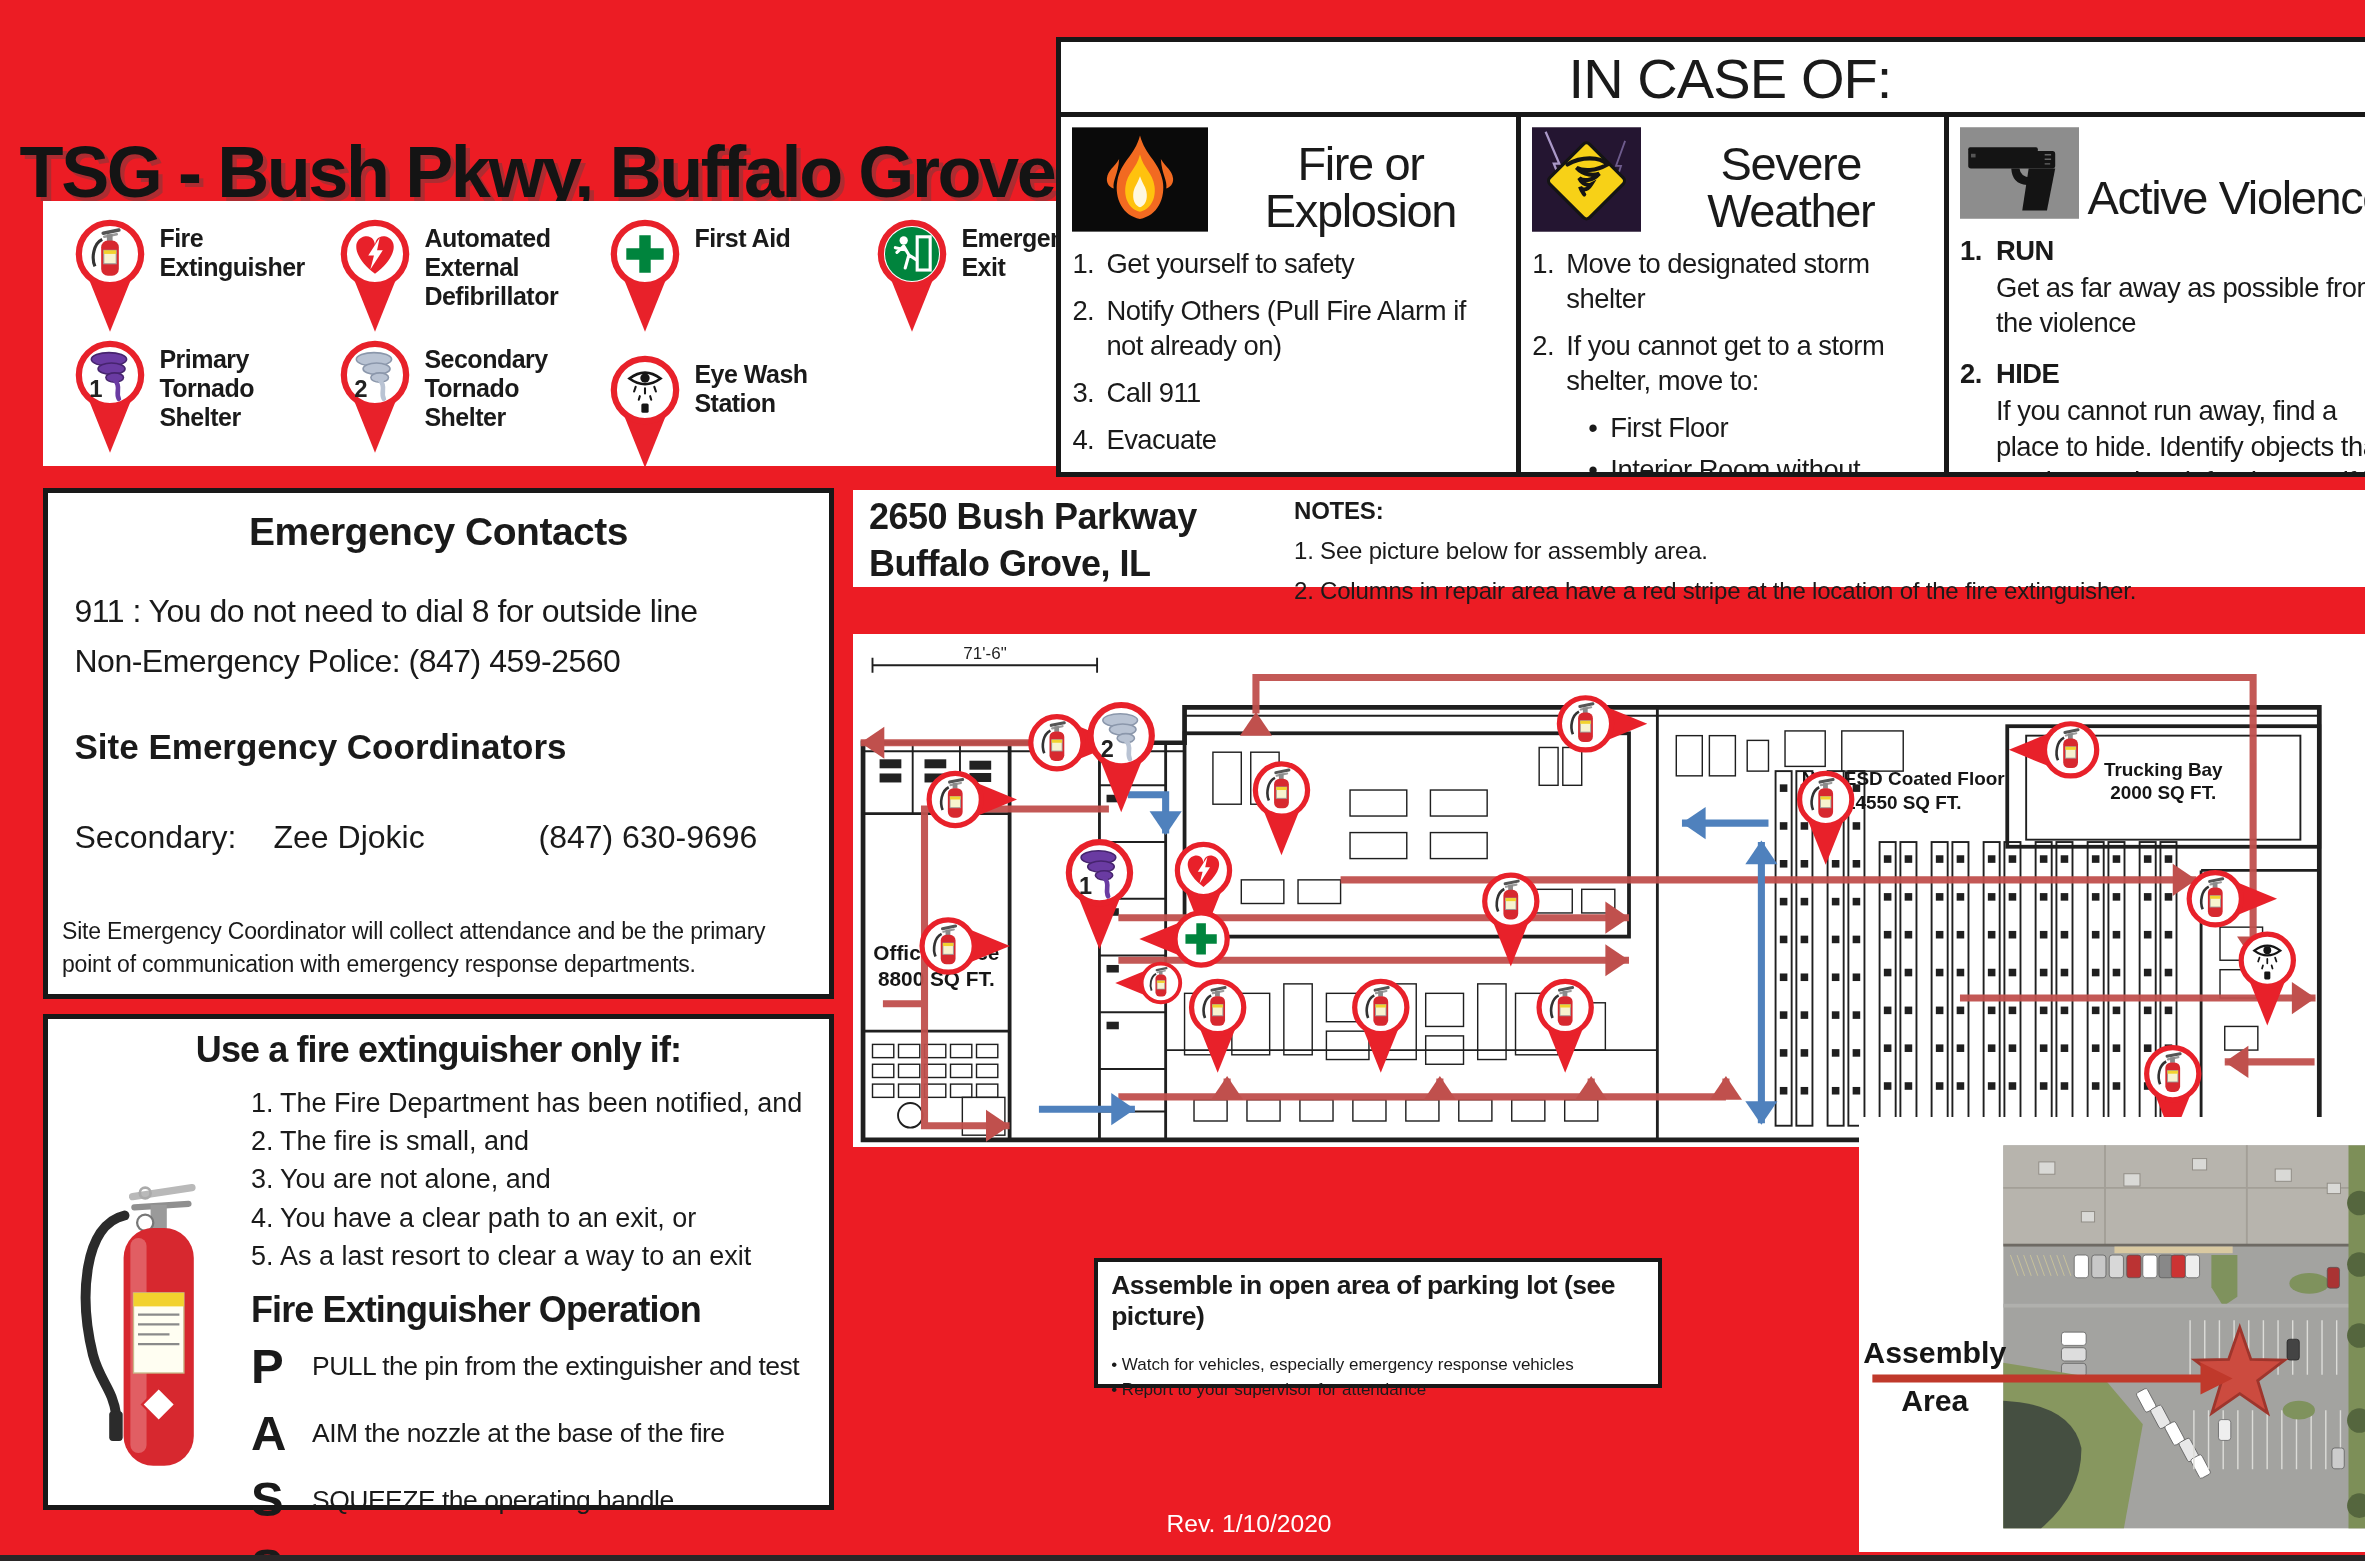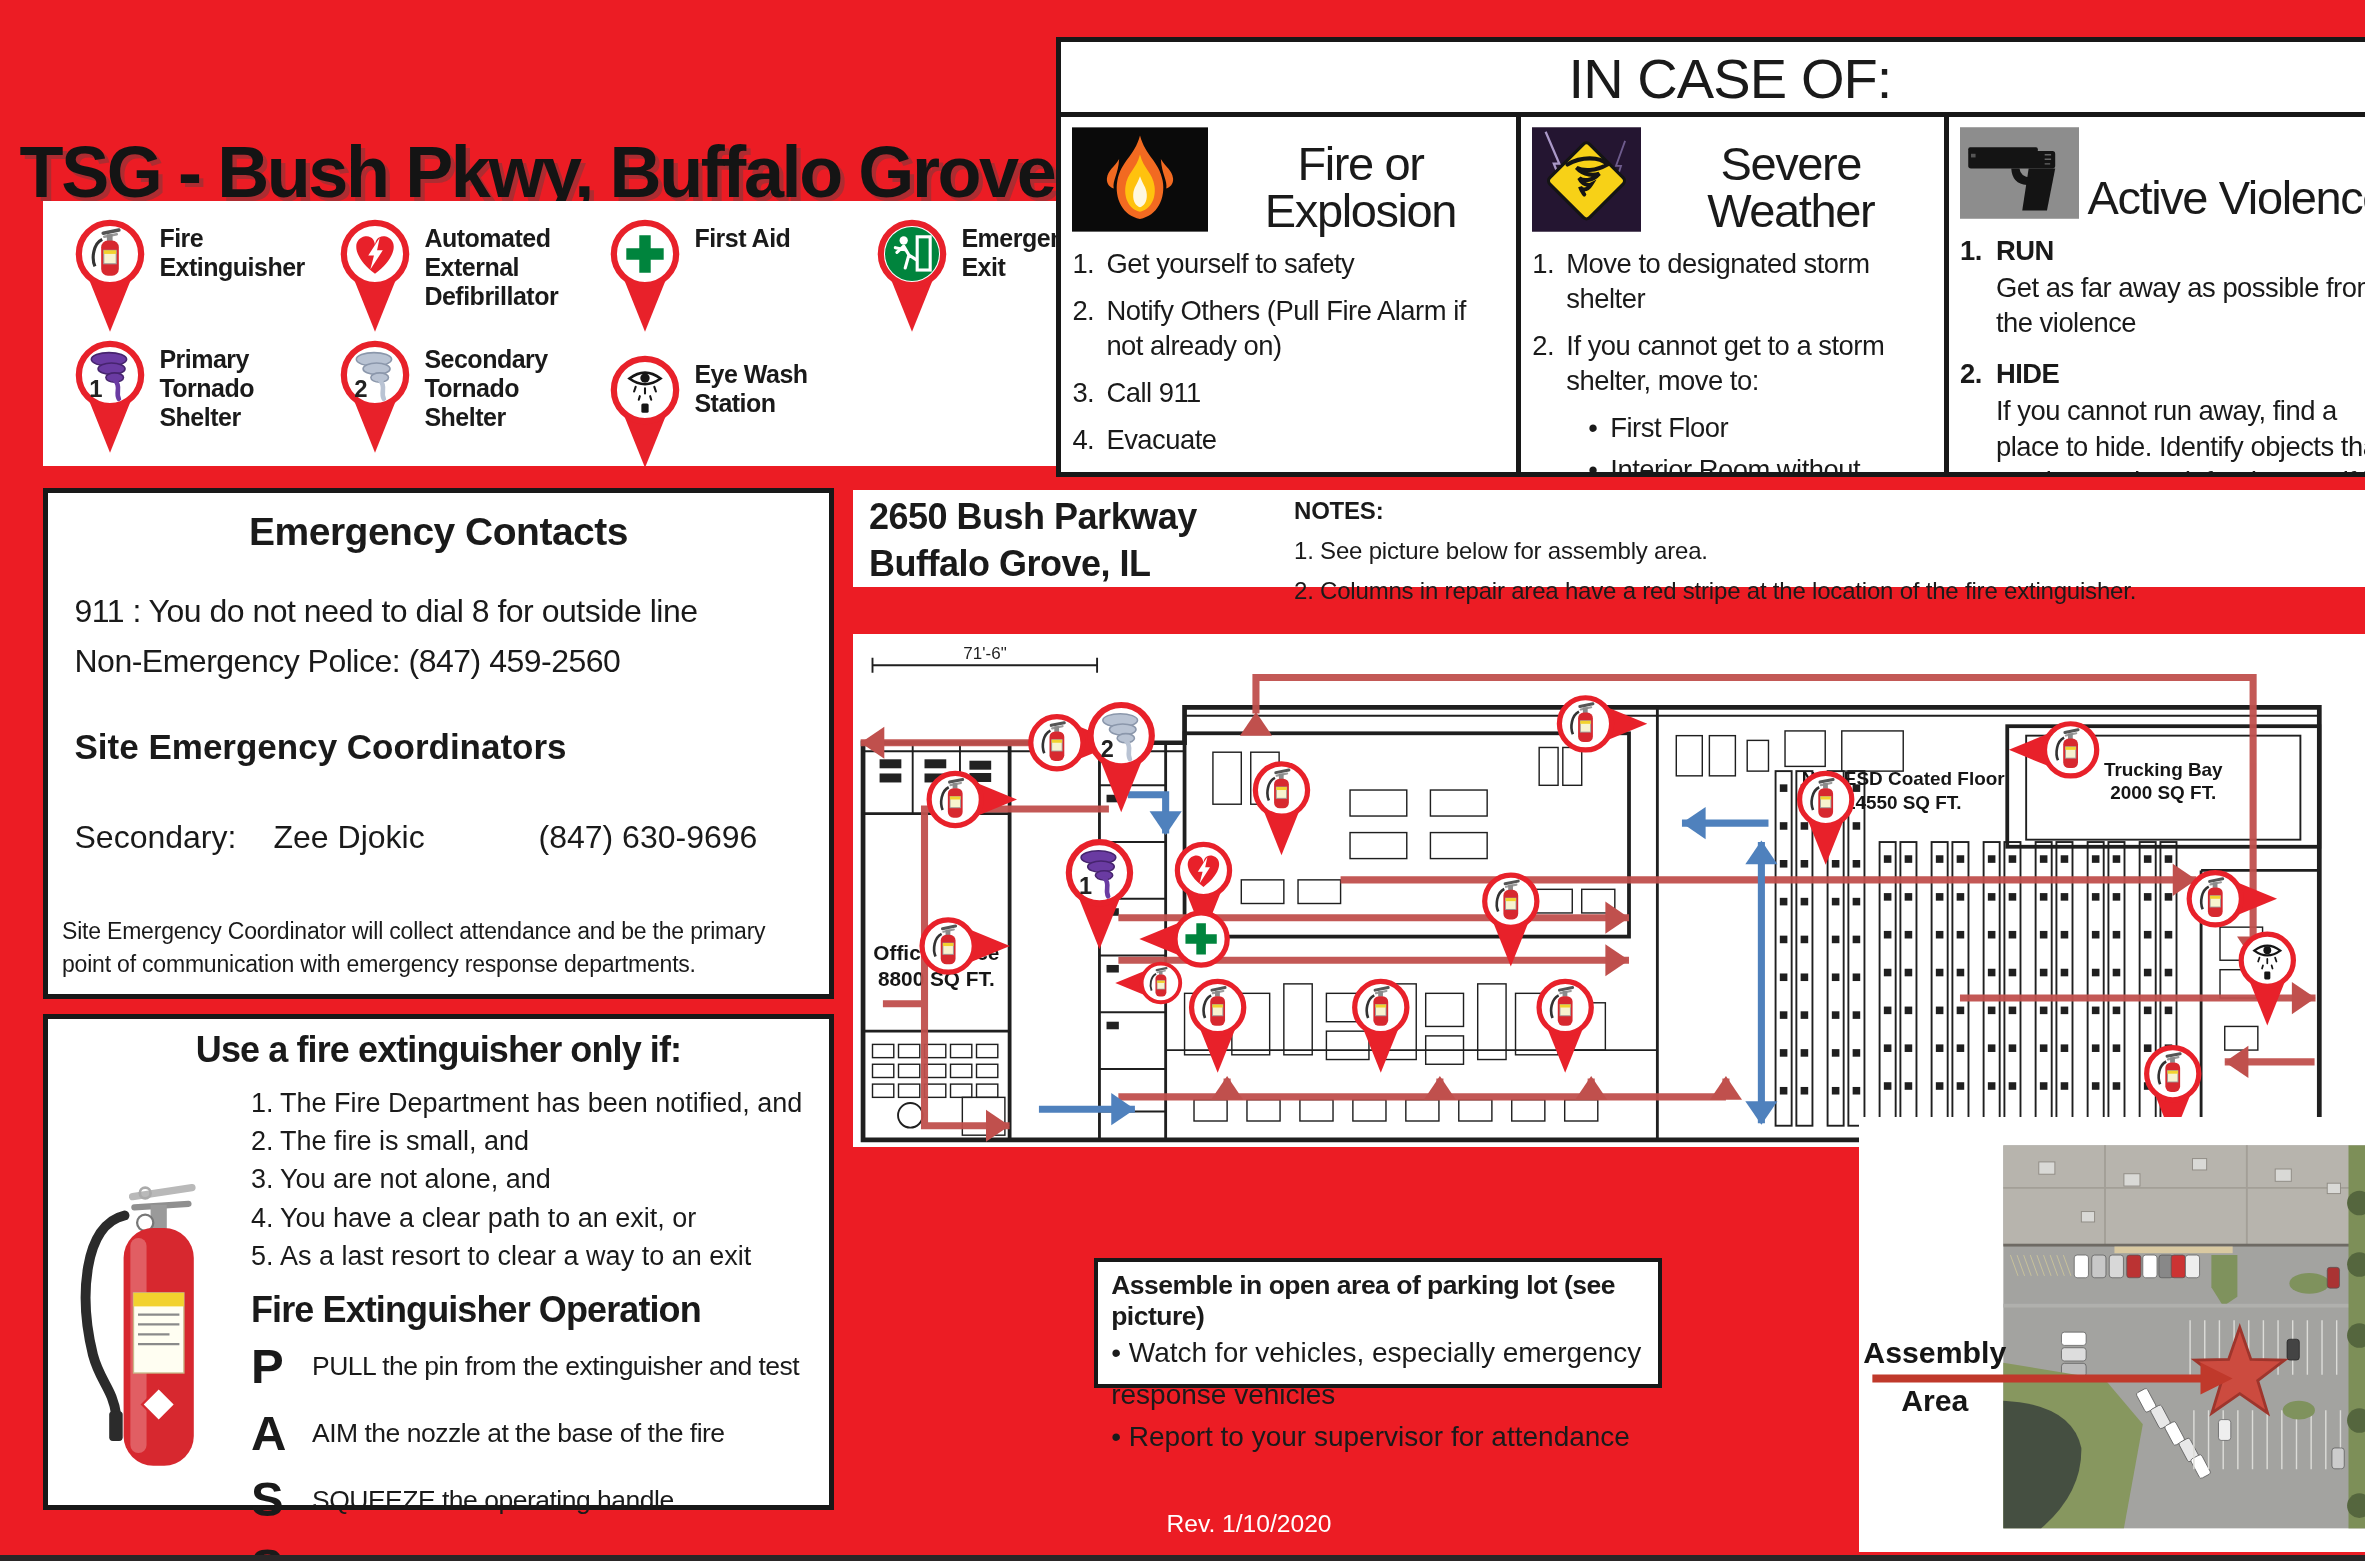--- a/index.html
+++ b/index.html
@@ -68,21 +68,21 @@
   #notes{position:absolute;left:441px;top:6.6px;font-size:24px;letter-spacing:-0.2px}
   #notes-title{font-weight:bold}
   .note-line{margin-top:12.3px}
 
   
   #mappanel{left:853px;top:634px;width:1552px;height:513px;background:#fff}
 
   
   #assemblybox{left:1094px;top:1258px;width:568px;height:130px;border-width:4.7px;padding:7.6px 13.2px}
   #assembly-title{font-size:26.5px;font-weight:bold;letter-spacing:-0.5px}
-  #assembly-bullets{font-size:28px;line-height:1.5}
+  #assembly-bullets{margin-top:20px;font-size:17px;line-height:1.5}
 
   
   #rev{left:1060px;top:1510px;width:378px;text-align:center;font-size:24.6px;color:#fff}
 
   
   #photopanel{left:1859px;top:1117px;width:544px;height:435px;background:#fff}
 
   #bottombar{left:0;top:1555px;width:2413px;height:6.6px;background:#2a2627}
 </style>
 </head>

